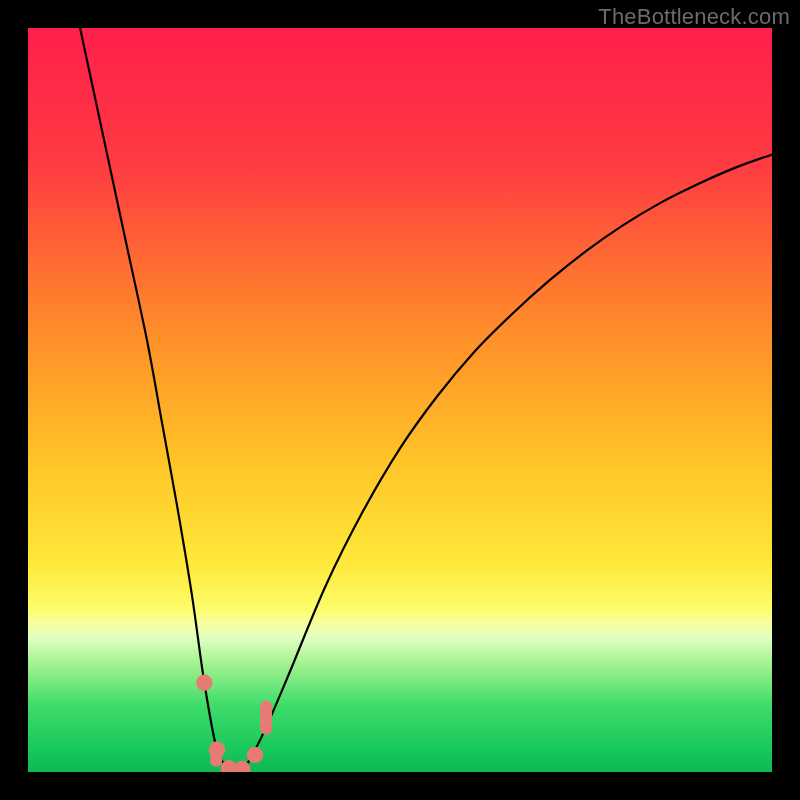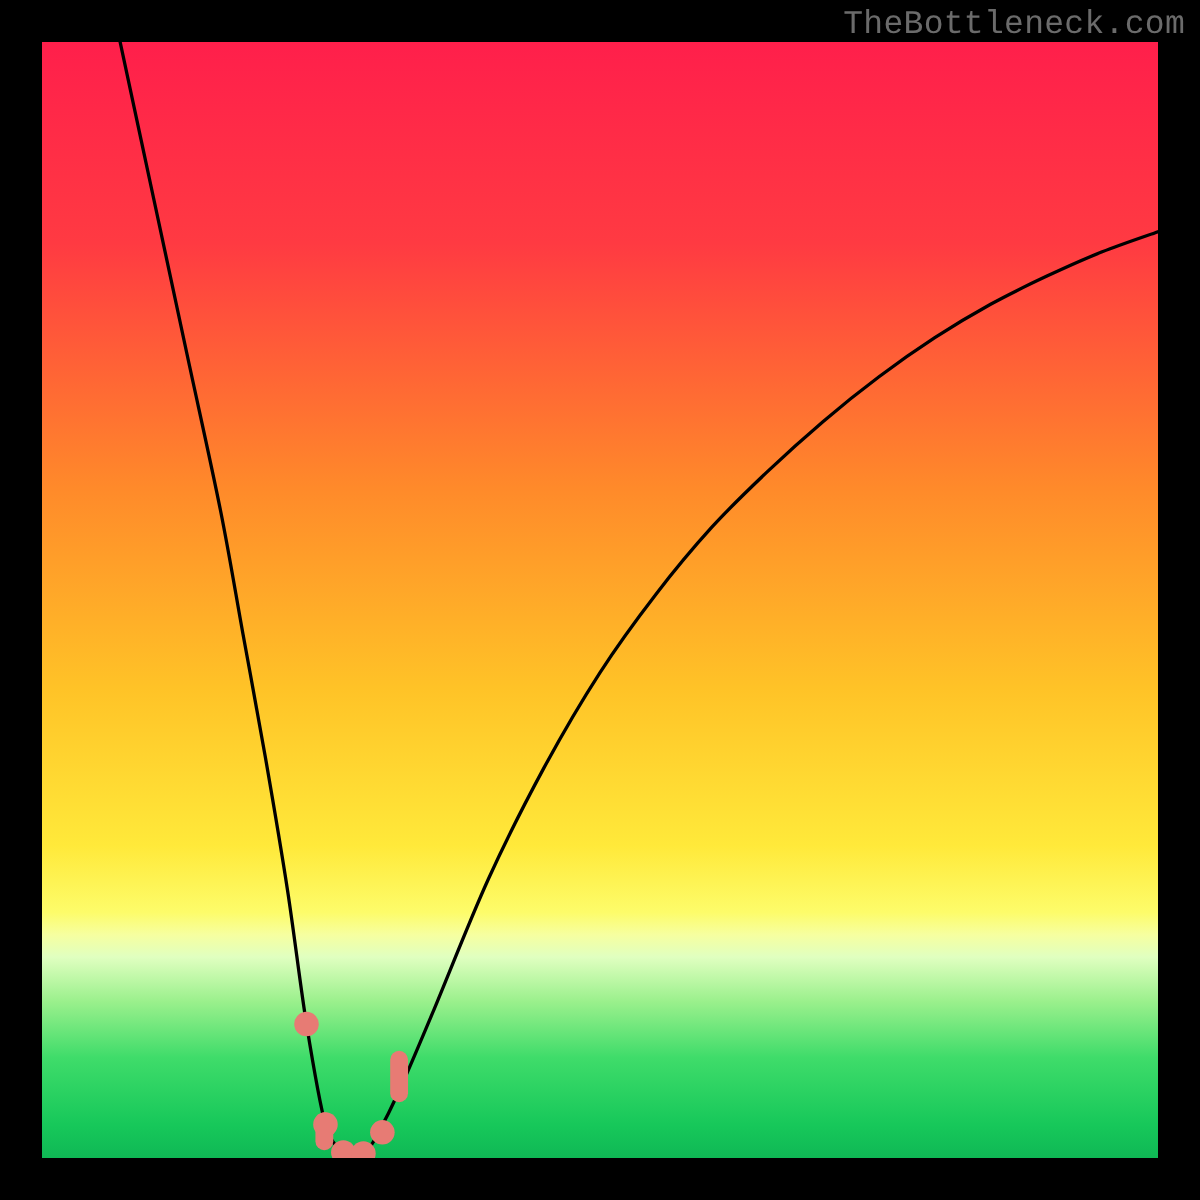--- a/index.html
+++ b/index.html
@@ -28,21 +28,20 @@
   }
   .watermark {
     position: absolute;
     top: 4px;
     right: 10px;
     color: #6b6b6b;
     font-size: 22px;
     font-weight: 500;
     letter-spacing: 0.2px;
     user-select: none;
-    font-family: Liberation Mono, monospace;
   }
   svg { display: block; }
 </style>
 </head>
 <body>
 
 <div class="frame">
   <svg class="plot" viewBox="0 0 744 744">
     <defs>
       <linearGradient id="bg-grad" x1="0" y1="0" x2="0" y2="1">

